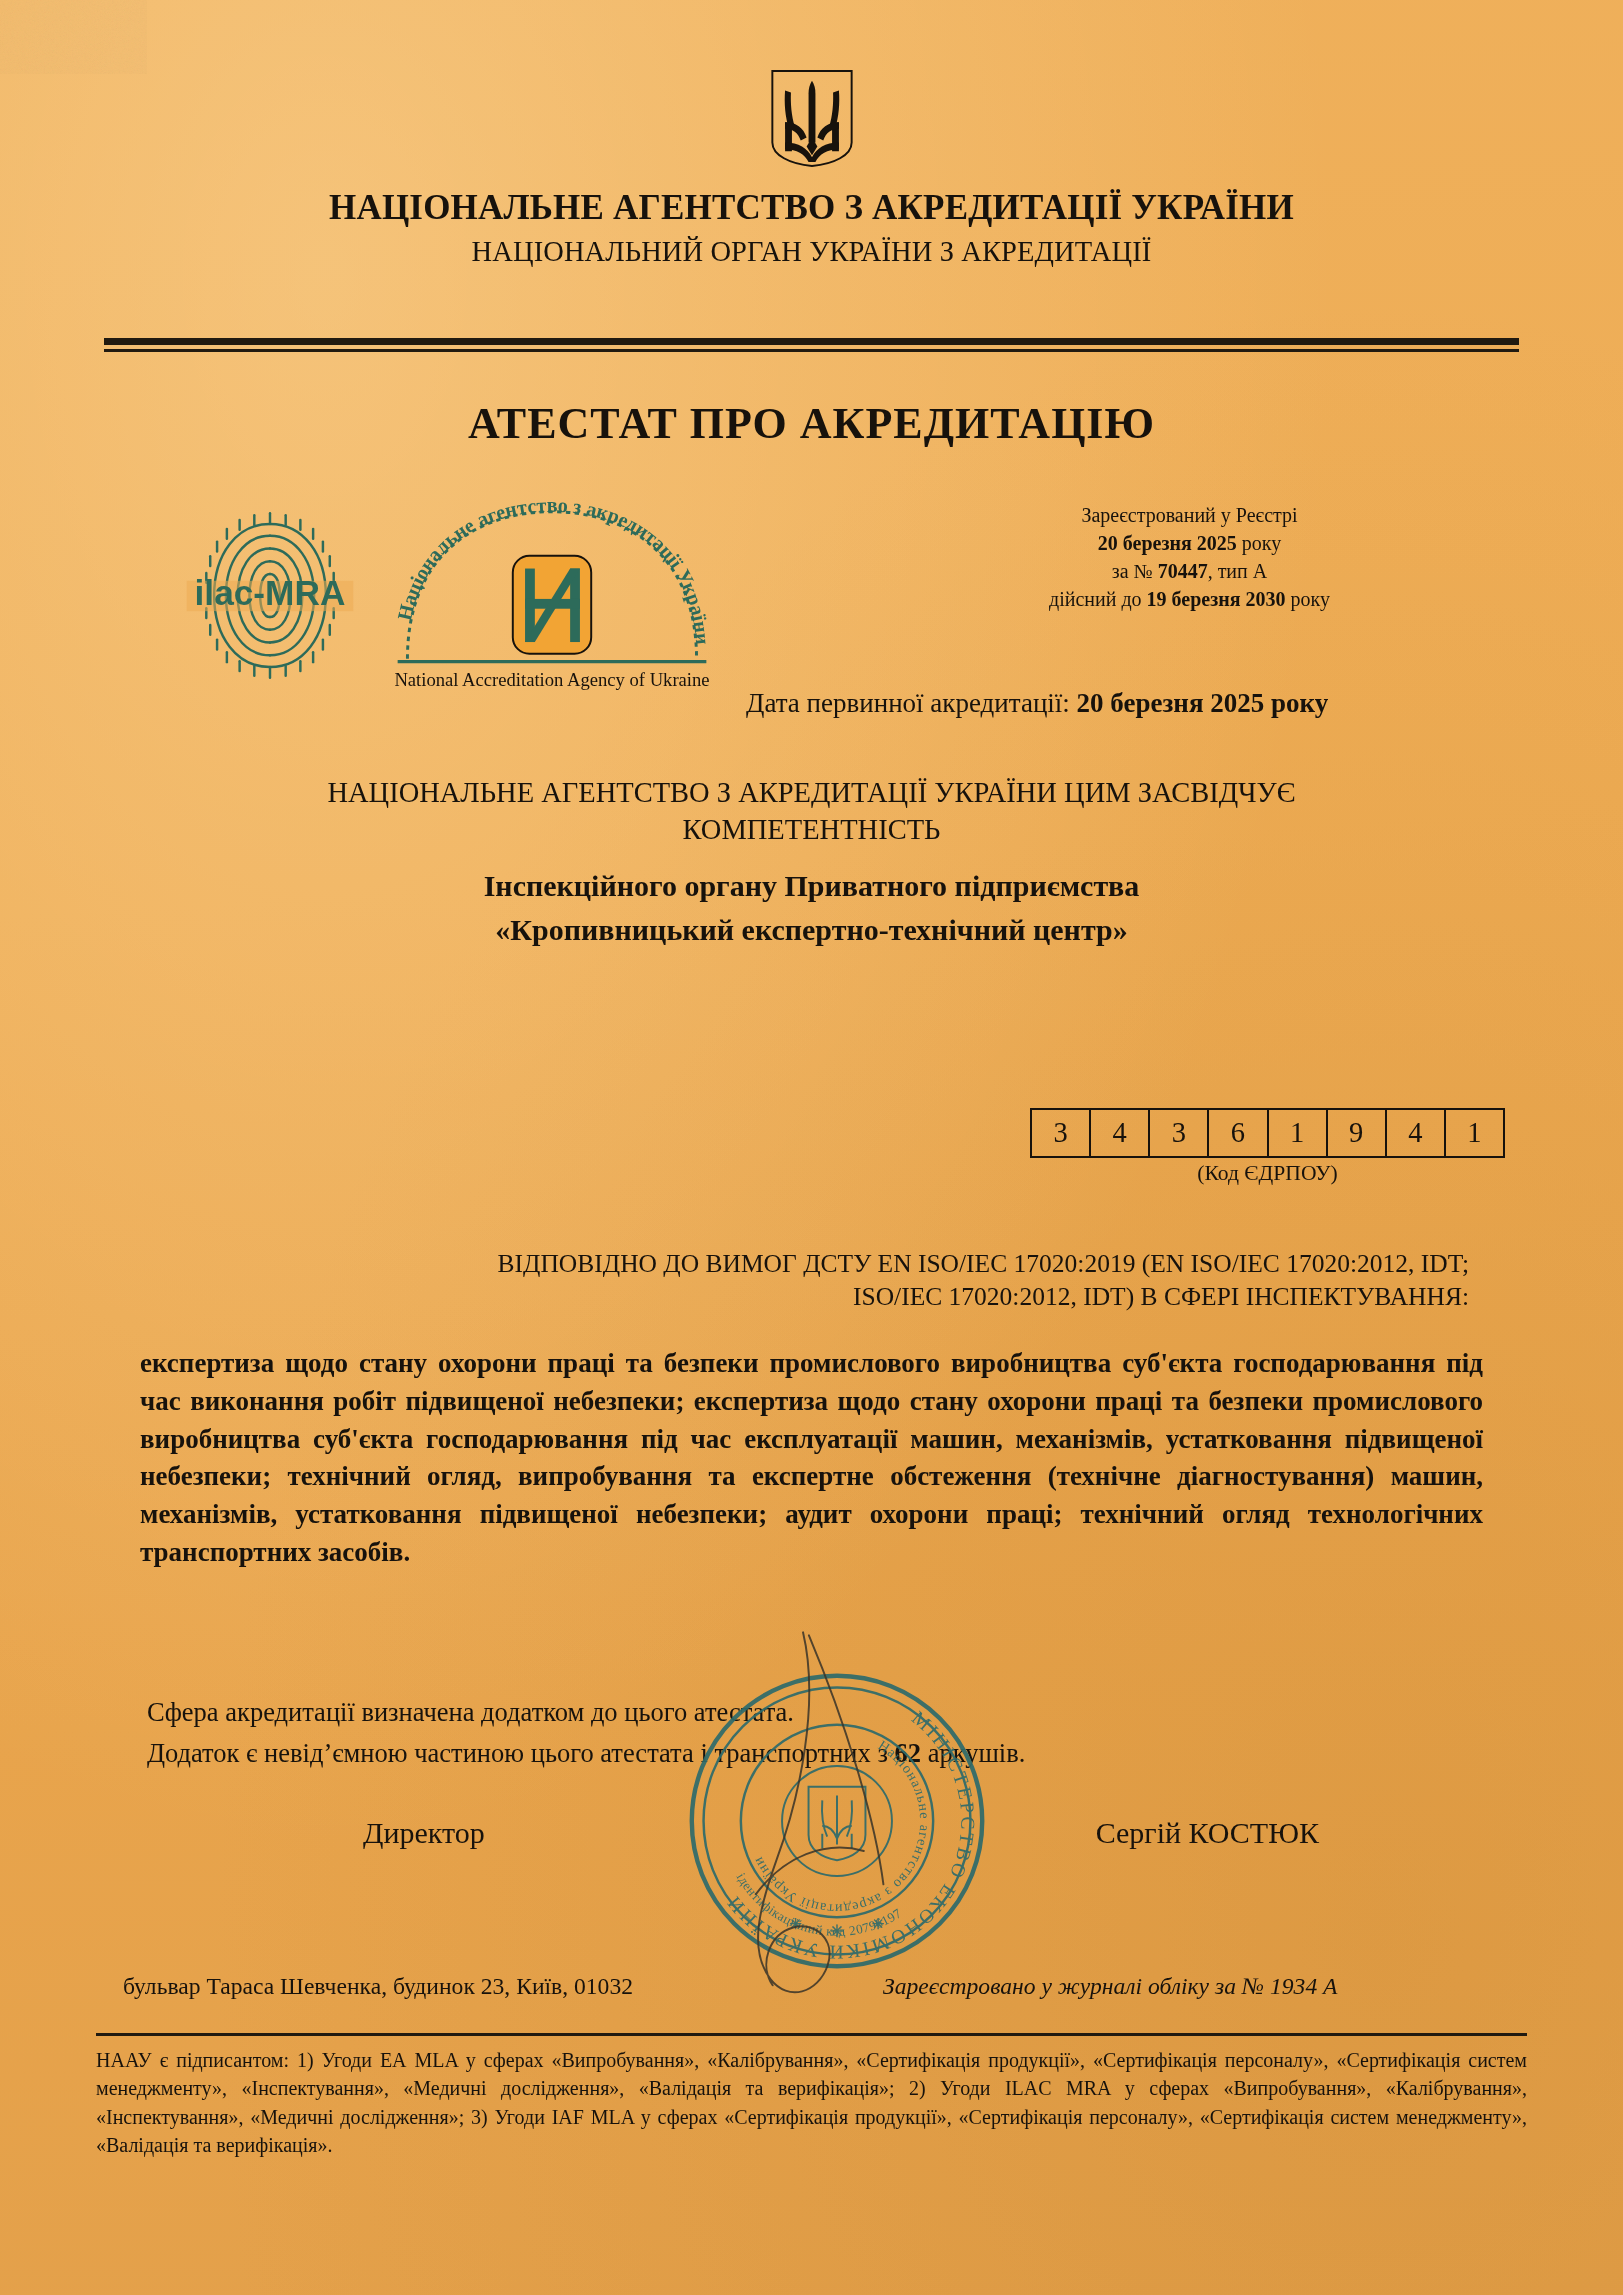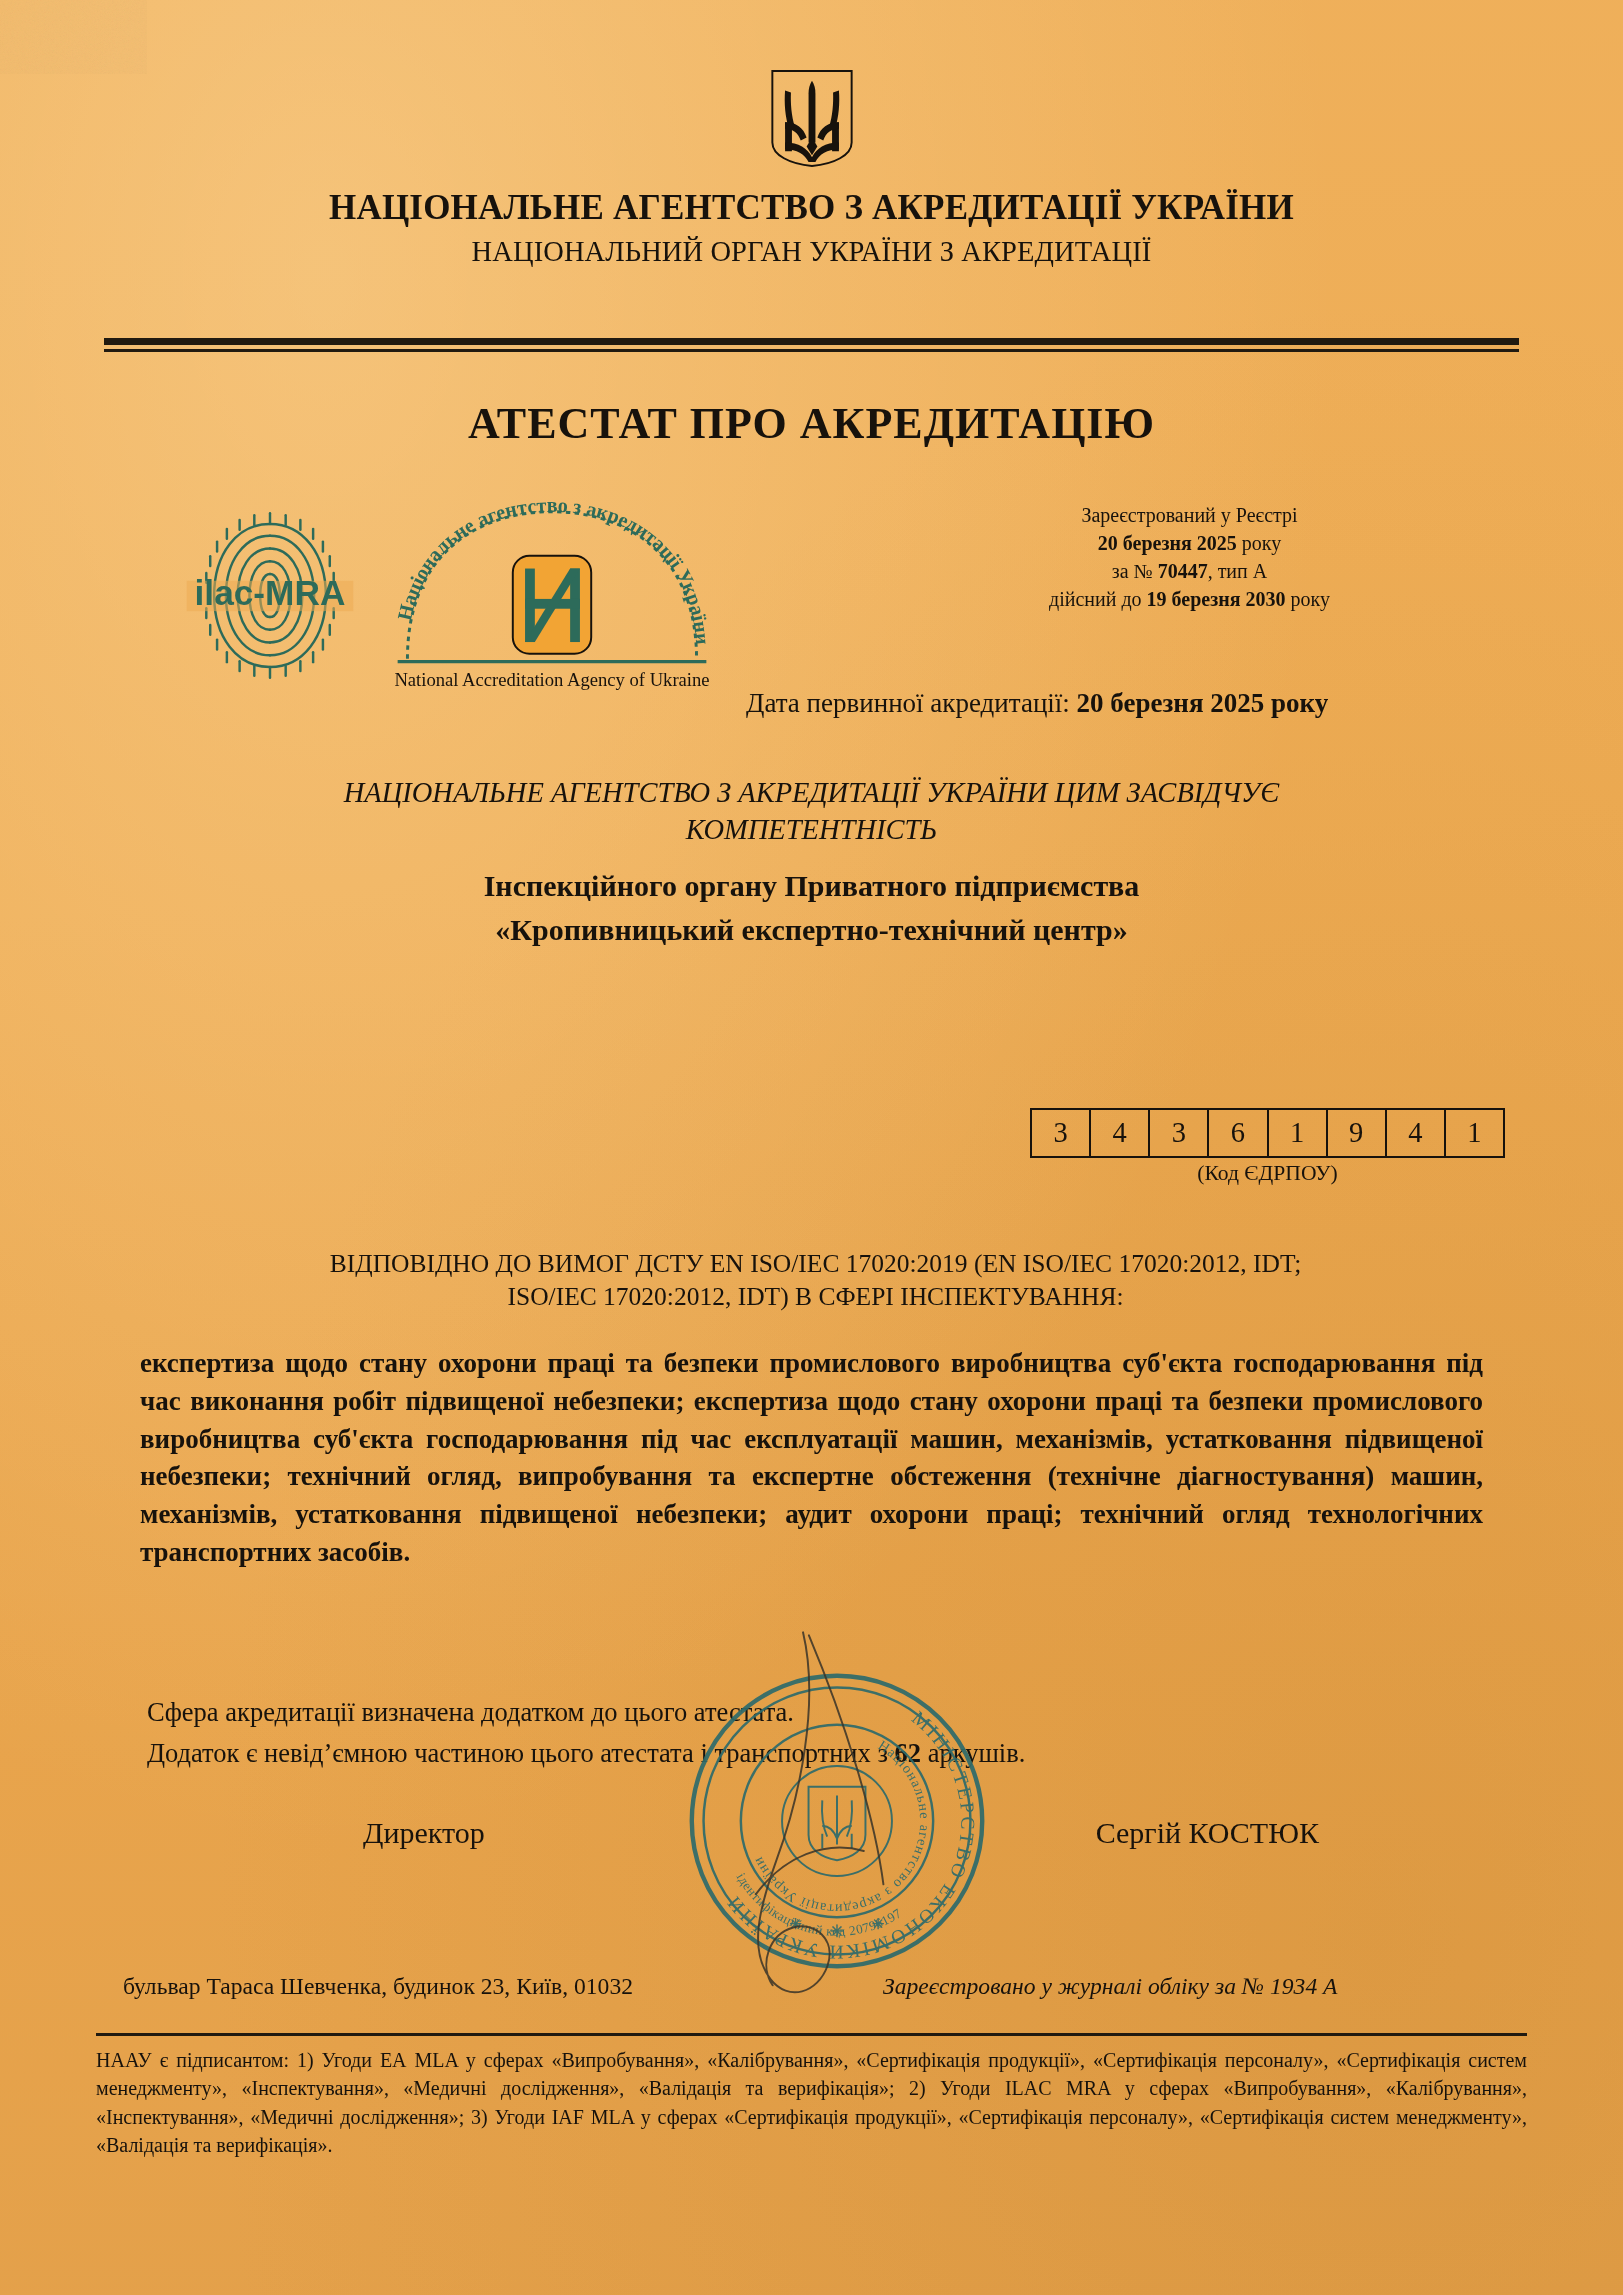--- a/index.html
+++ b/index.html
@@ -56,21 +56,21 @@
   .reg b{font-weight:700;}
   .primary{
     position:absolute;left:746px;top:688px;width:780px;
     font-size:27px;font-weight:700;text-align:left;
   }
   .primary .lbl{font-weight:400;}
 
   
   .attest1{
     position:absolute;left:123px;right:123px;top:774px;text-align:center;
-    font-size:28.5px;line-height:1.30;font-style:italic;
+    font-size:28.5px;line-height:1.30;
   }
   .org{
     position:absolute;left:123px;right:123px;top:864px;text-align:center;
     font-weight:700;font-size:30px;line-height:1.45;
   }
   .addr{
     position:absolute;left:123px;right:123px;top:1002px;text-align:center;
     font-weight:700;font-size:26.5px;
   }
 
@@ -79,21 +79,21 @@
   .edrpou{display:flex;border:2px solid #17120c;width:475px;height:50px;box-sizing:border-box;}
   .edrpou .cell{
     flex:1;display:flex;align-items:center;justify-content:center;
     font-size:28.5px;border-right:2px solid #17120c;
   }
   .edrpou .cell:last-child{border-right:none;}
   .edrpou-cap{text-align:center;font-size:21.6px;margin-top:2.9px;width:475px;}
 
   
   .std{
-    position:absolute;left:162px;right:154px;top:1247px;text-align:center;
+    position:absolute;left:162px;right:154px;top:1247px;text-align:right;
     font-size:25.5px;line-height:1.30;
   }
 
   
   .scope{
     position:absolute;left:140px;right:140px;top:1345px;
     font-weight:700;font-size:27px;line-height:1.40;text-align:justify;
     text-align-last:left;
   }
 

